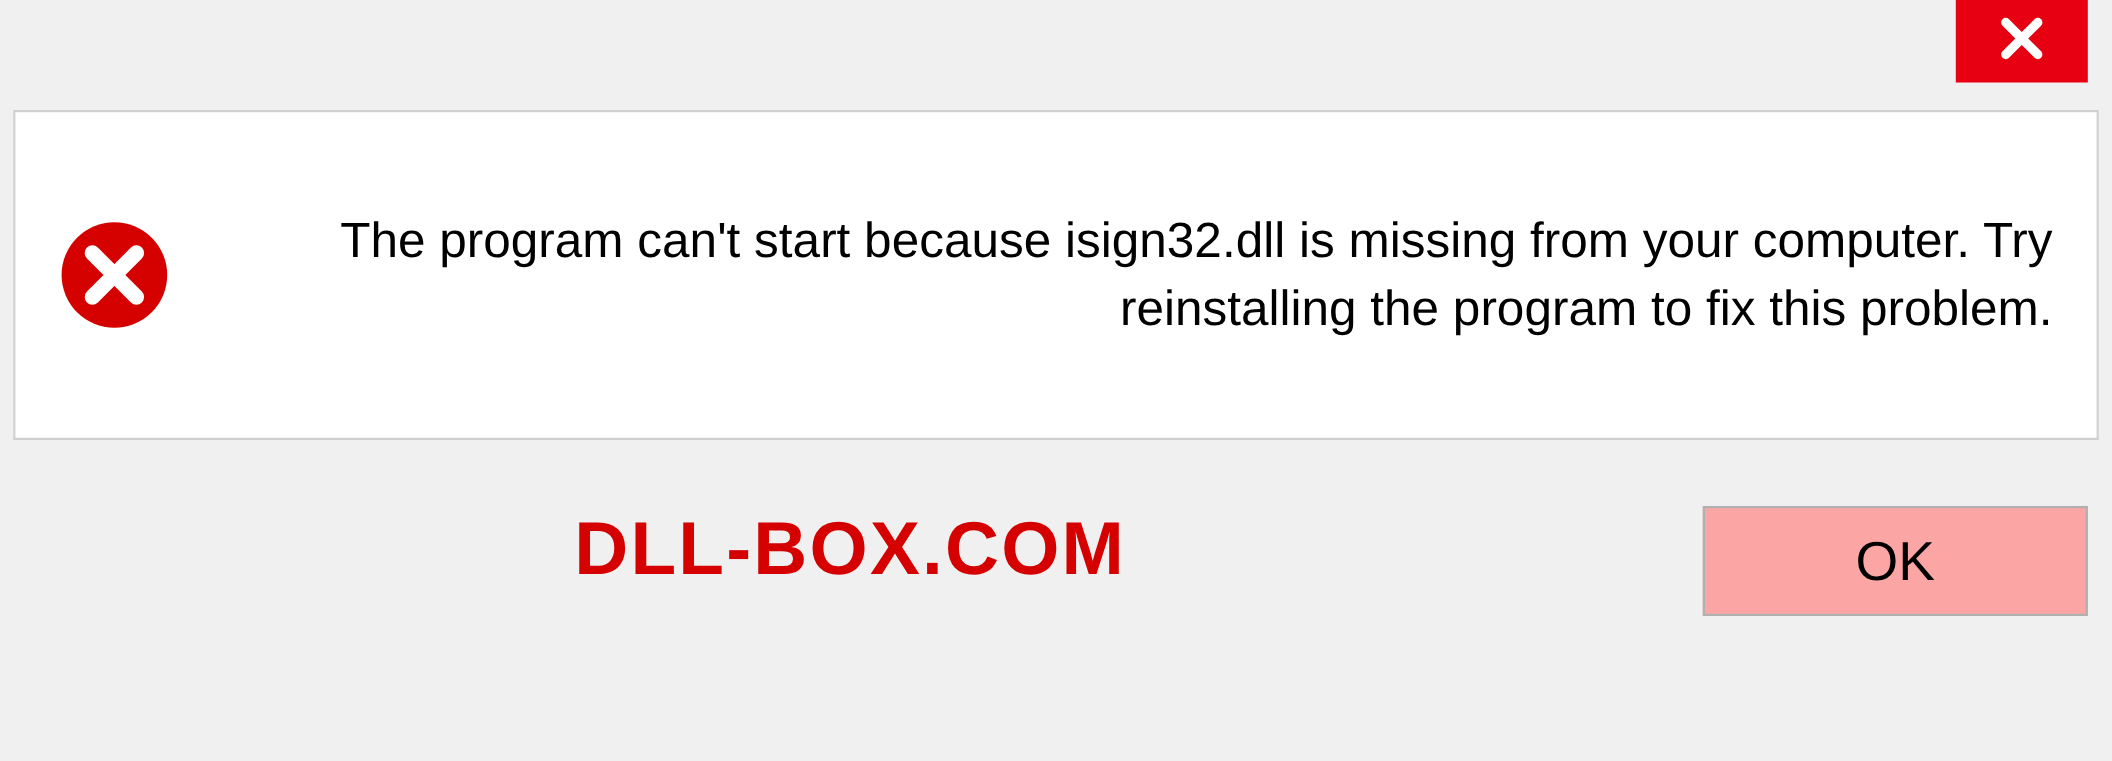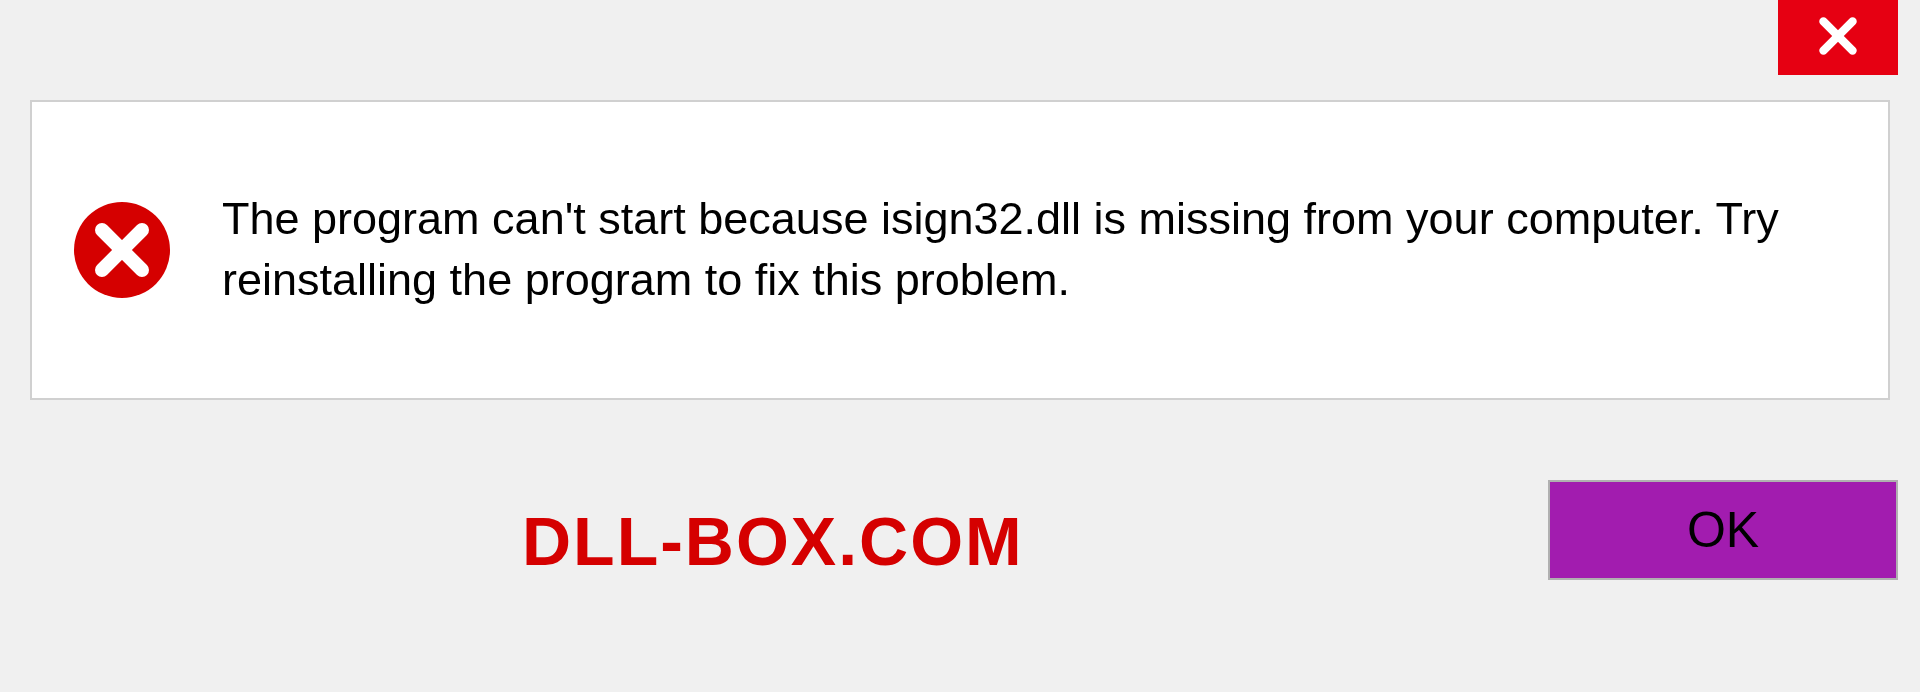--- a/index.html
+++ b/index.html
@@ -42,71 +42,71 @@
       display: flex;
       align-items: center;
       justify-content: center;
       cursor: pointer;
     }
     .close-btn svg {
       width: 50px;
       height: 50px;
     }
     .body-panel {
-      margin: 0 30px;
+      margin: 0 12px;
       background: #ffffff;
       border: 2px solid #d0d0d0;
       height: 300px;
       display: flex;
       align-items: center;
       padding: 0 40px;
+      text-align: right;
     }
     .error-icon {
       flex-shrink: 0;
       width: 100px;
       height: 100px;
       margin-right: 50px;
     }
     .error-icon svg {
       width: 100%;
       height: 100%;
     }
     .message {
       font-size: 45px;
       color: #000;
       line-height: 1.35;
       font-weight: 400;
     }
     .footer {
       margin: 30px 22px 0 22px;
       display: flex;
-      align-items: flex-end;
+      align-items: flex-start;
       justify-content: space-between;
       padding: 30px 0;
     }
     .watermark {
       font-size: 68px;
       font-weight: 700;
       color: #d50000;
       letter-spacing: 2px;
       margin-left: 500px;
     }
     .ok-btn {
       width: 350px;
       height: 100px;
-      background: #a21caf;
+      background: #fca5a5;
       border: 2px solid #b0b0b0;
       font-size: 50px;
       color: #000;
       display: flex;
       align-items: center;
       justify-content: center;
       cursor: pointer;
       margin-right: 0px;
-      margin-top: 20px;
     }
   </style>
 </head>
 <body>
 
 <div class="dialog">
   <div class="titlebar">
     <div class="close-btn">
       <span>
         <svg viewBox="0 0 24 24" fill="none" stroke="#ffffff" stroke-width="4" stroke-linecap="round">

